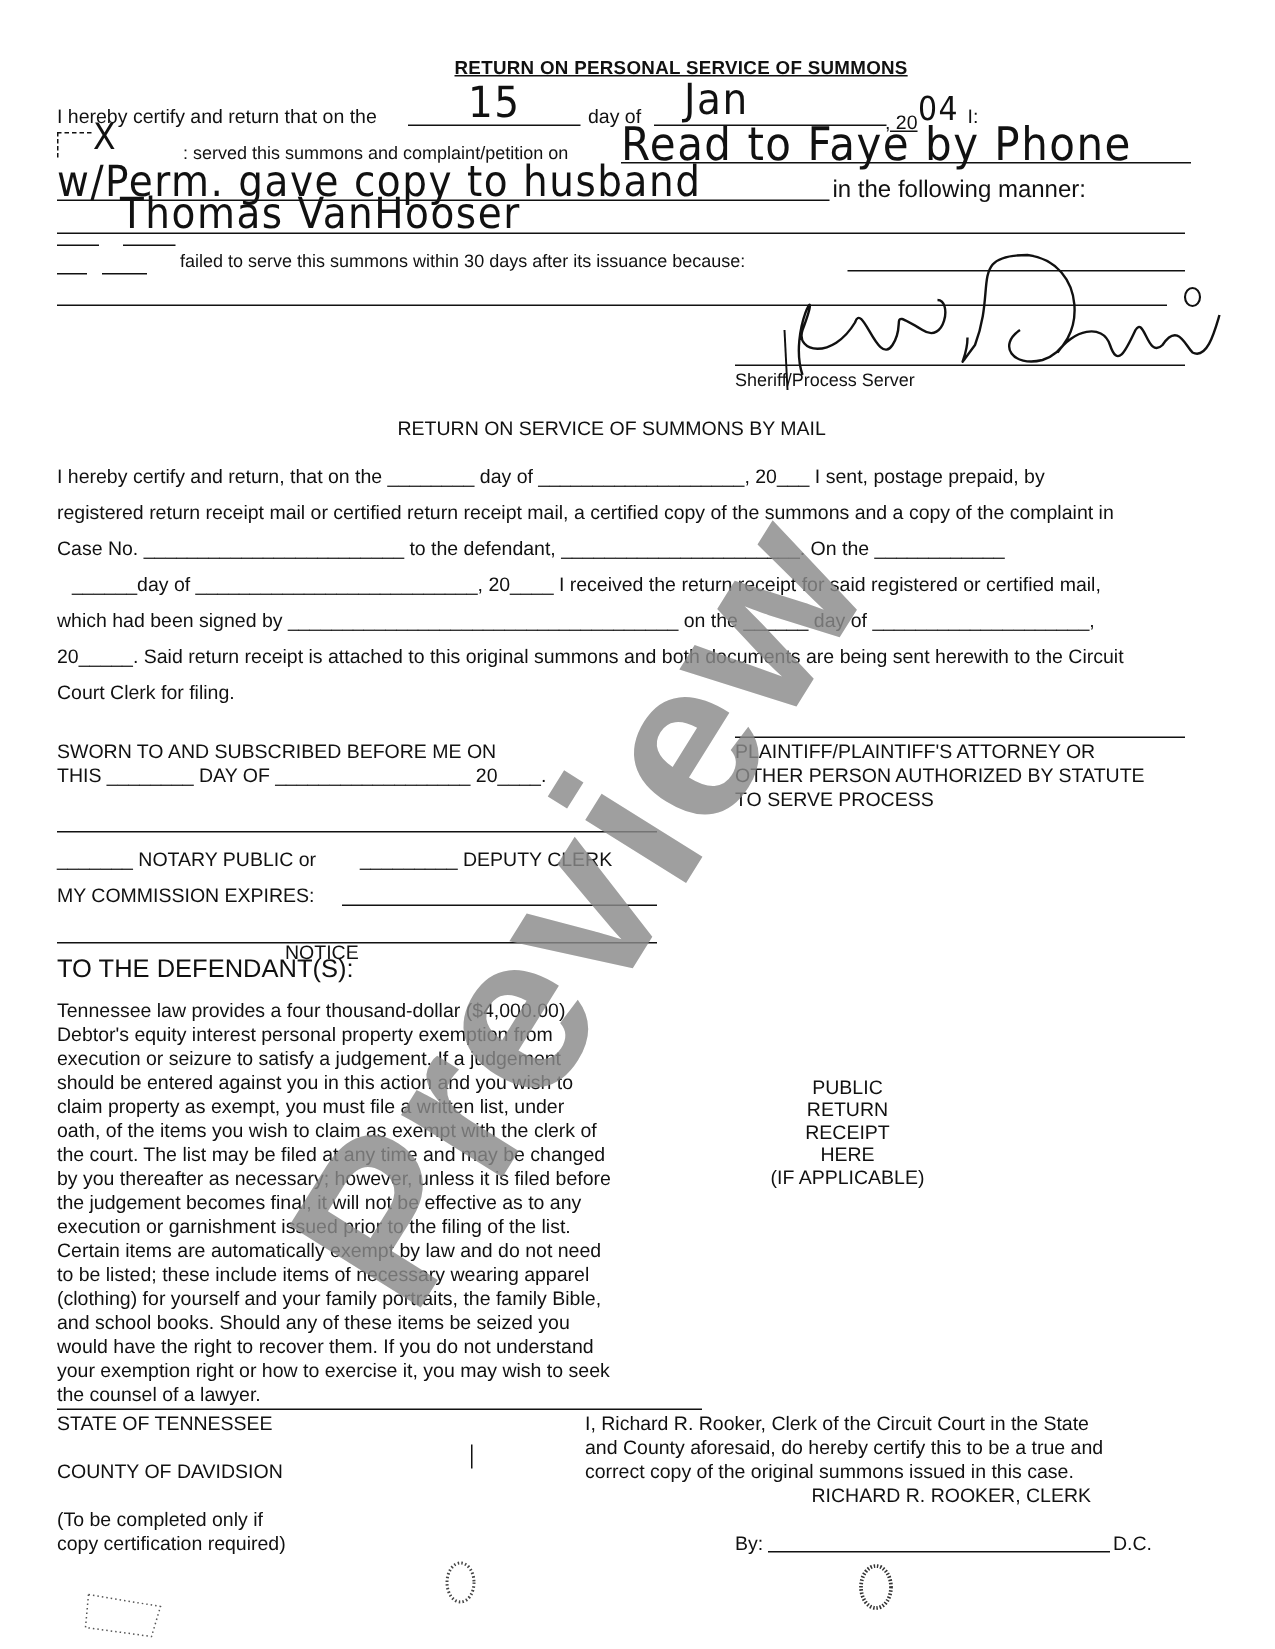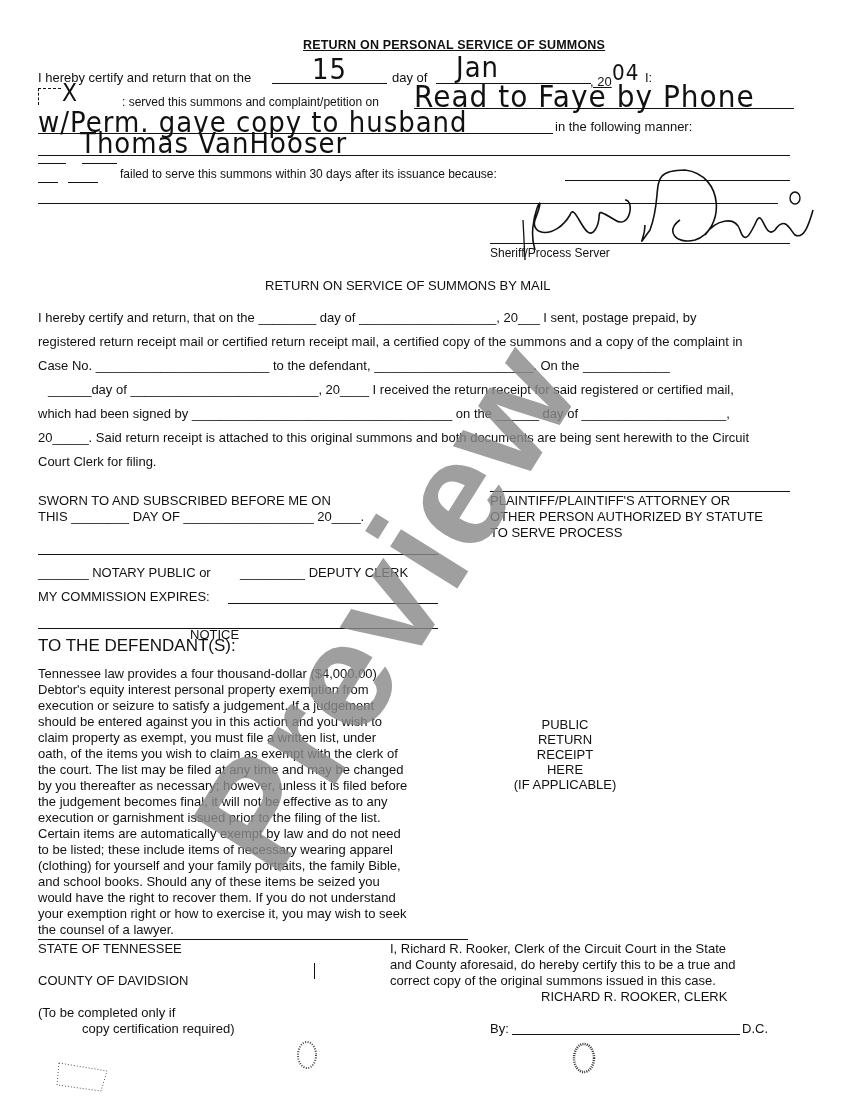--- a/index.html
+++ b/index.html
@@ -35,21 +35,21 @@
 <div class="abs t" style="left:645px;top:70px;">I:</div>
 
 <div class="abs" style="left:38px;top:88px;width:22px;height:16px;border-top:1px dashed #111;border-left:1px dashed #111;"></div>
 <div class="abs hw" style="left:62px;top:80px;font-size:22px;">X</div>
 <div class="abs t" style="left:122px;top:95px;font-size:12px;">: served this summons and complaint/petition on</div>
 <div class="hline" style="left:414px;top:108px;width:380px;"></div>
 <div class="abs hw" style="left:414px;top:80px;font-size:28px;">Read to Faye by Phone</div>
 
 <div class="hline" style="left:38px;top:133px;width:515px;"></div>
 <div class="abs hw" style="left:38px;top:107px;font-size:26px;">w/Perm. gave copy to husband</div>
-<div class="abs t" style="left:555px;top:119px;font-size:13px;">in the following manner:</div>
+<div class="abs t" style="left:555px;top:119px;font-size:16px;">in the following manner:</div>
 
 <div class="hline" style="left:38px;top:155px;width:752px;"></div>
 <div class="abs hw" style="left:80px;top:128px;font-size:26px;">Thomas VanHooser</div>
 
 <div class="hline" style="left:38px;top:163px;width:28px;"></div>
 <div class="hline" style="left:82px;top:163px;width:35px;"></div>
 <div class="hline" style="left:38px;top:182px;width:20px;"></div>
 <div class="hline" style="left:68px;top:182px;width:30px;"></div>
 <div class="abs t" style="left:120px;top:167px;font-size:12px;">failed to serve this summons within 30 days after its issuance because:</div>
 <div class="hline" style="left:565px;top:180px;width:225px;"></div>
@@ -113,21 +113,21 @@
   <div>RETURN</div>
   <div>RECEIPT</div>
   <div>HERE</div>
   <div>(IF APPLICABLE)</div>
 </div>
 
 <div class="hline" style="left:38px;top:939px;width:430px;"></div>
 <div class="abs t" style="left:38px;top:941px;">STATE OF TENNESSEE</div>
 <div class="abs t" style="left:38px;top:973px;">COUNTY OF DAVIDSION</div>
 <div class="abs t" style="left:38px;top:1005px;">(To be completed only if</div>
-<div class="abs t" style="left:38px;top:1021px;margin-left:44px;">copy certification required)</div>
+<div class="abs t" style="left:38px;top:1021px;">copy certification required)</div>
 <div class="abs" style="left:314px;top:963px;width:1px;height:16px;background:#111;"></div>
 
 <div class="abs t" style="left:390px;top:941px;">I, Richard R. Rooker, Clerk of the Circuit Court in the State</div>
 <div class="abs t" style="left:390px;top:957px;">and County aforesaid, do hereby certify this to be a true and</div>
 <div class="abs t" style="left:390px;top:973px;">correct copy of the original summons issued in this case.</div>
 <div class="abs t" style="left:541px;top:989px;">RICHARD R. ROOKER, CLERK</div>
 <div class="abs t" style="left:490px;top:1021px;">By:</div>
 <div class="hline" style="left:512px;top:1034px;width:228px;"></div>
 <div class="abs t" style="left:742px;top:1021px;">D.C.</div>
 

